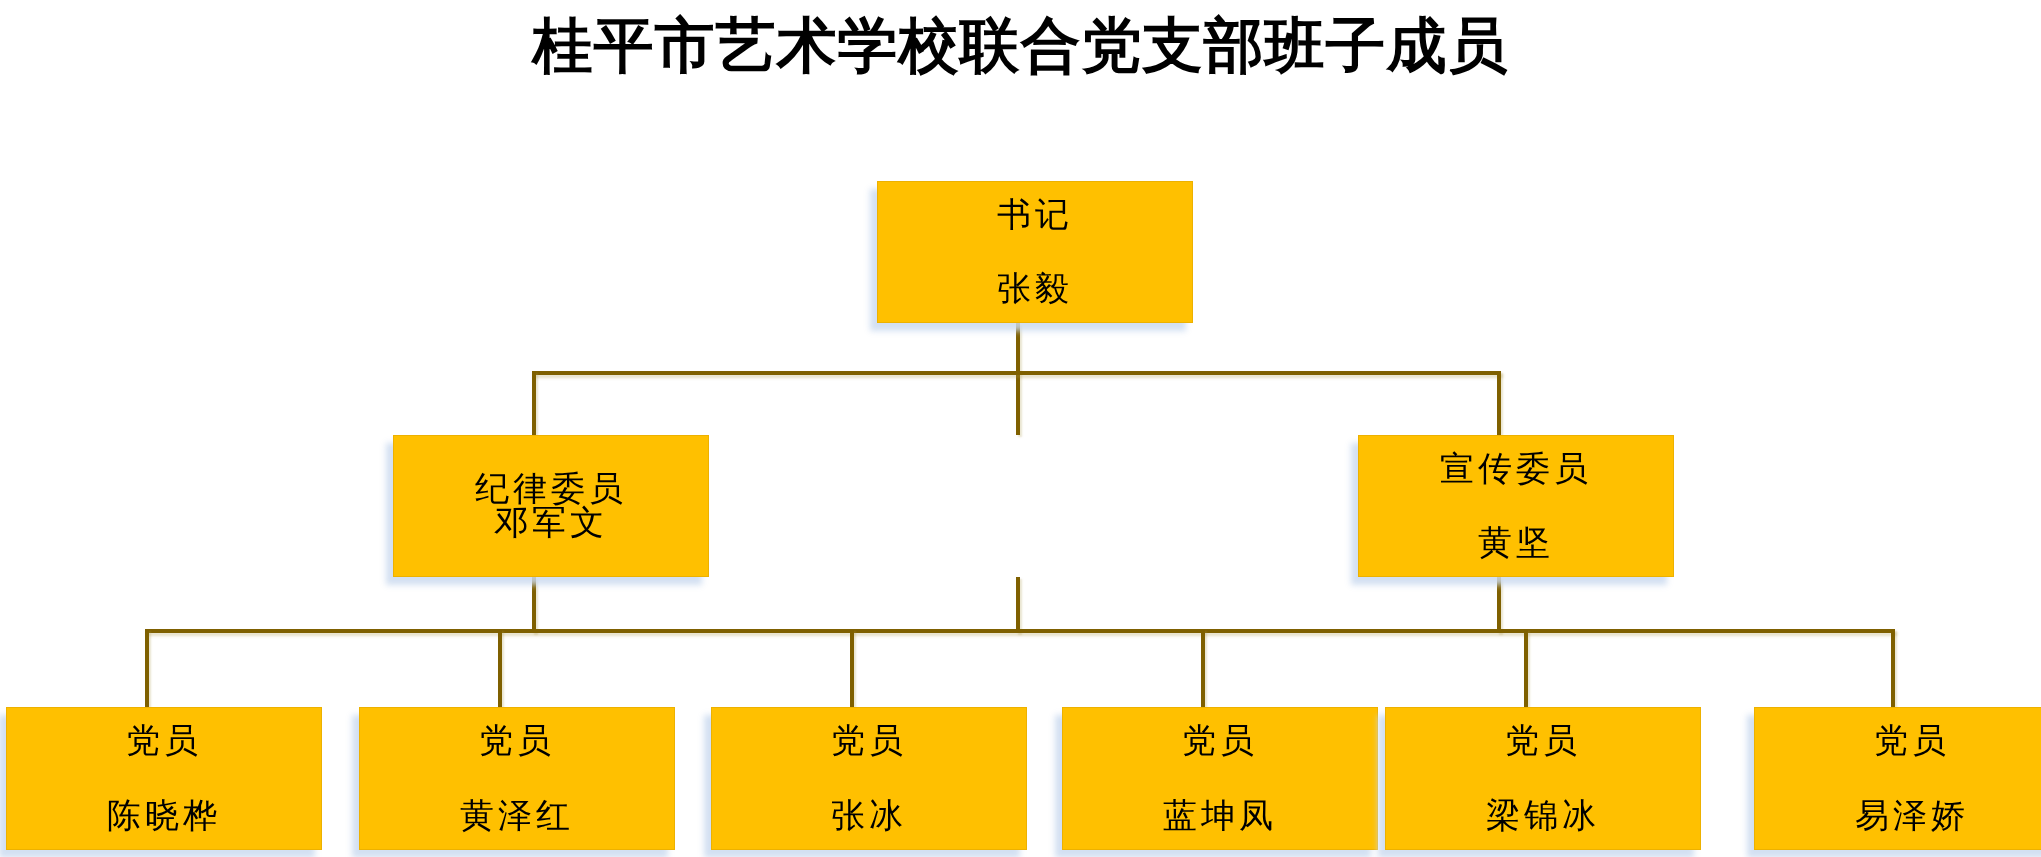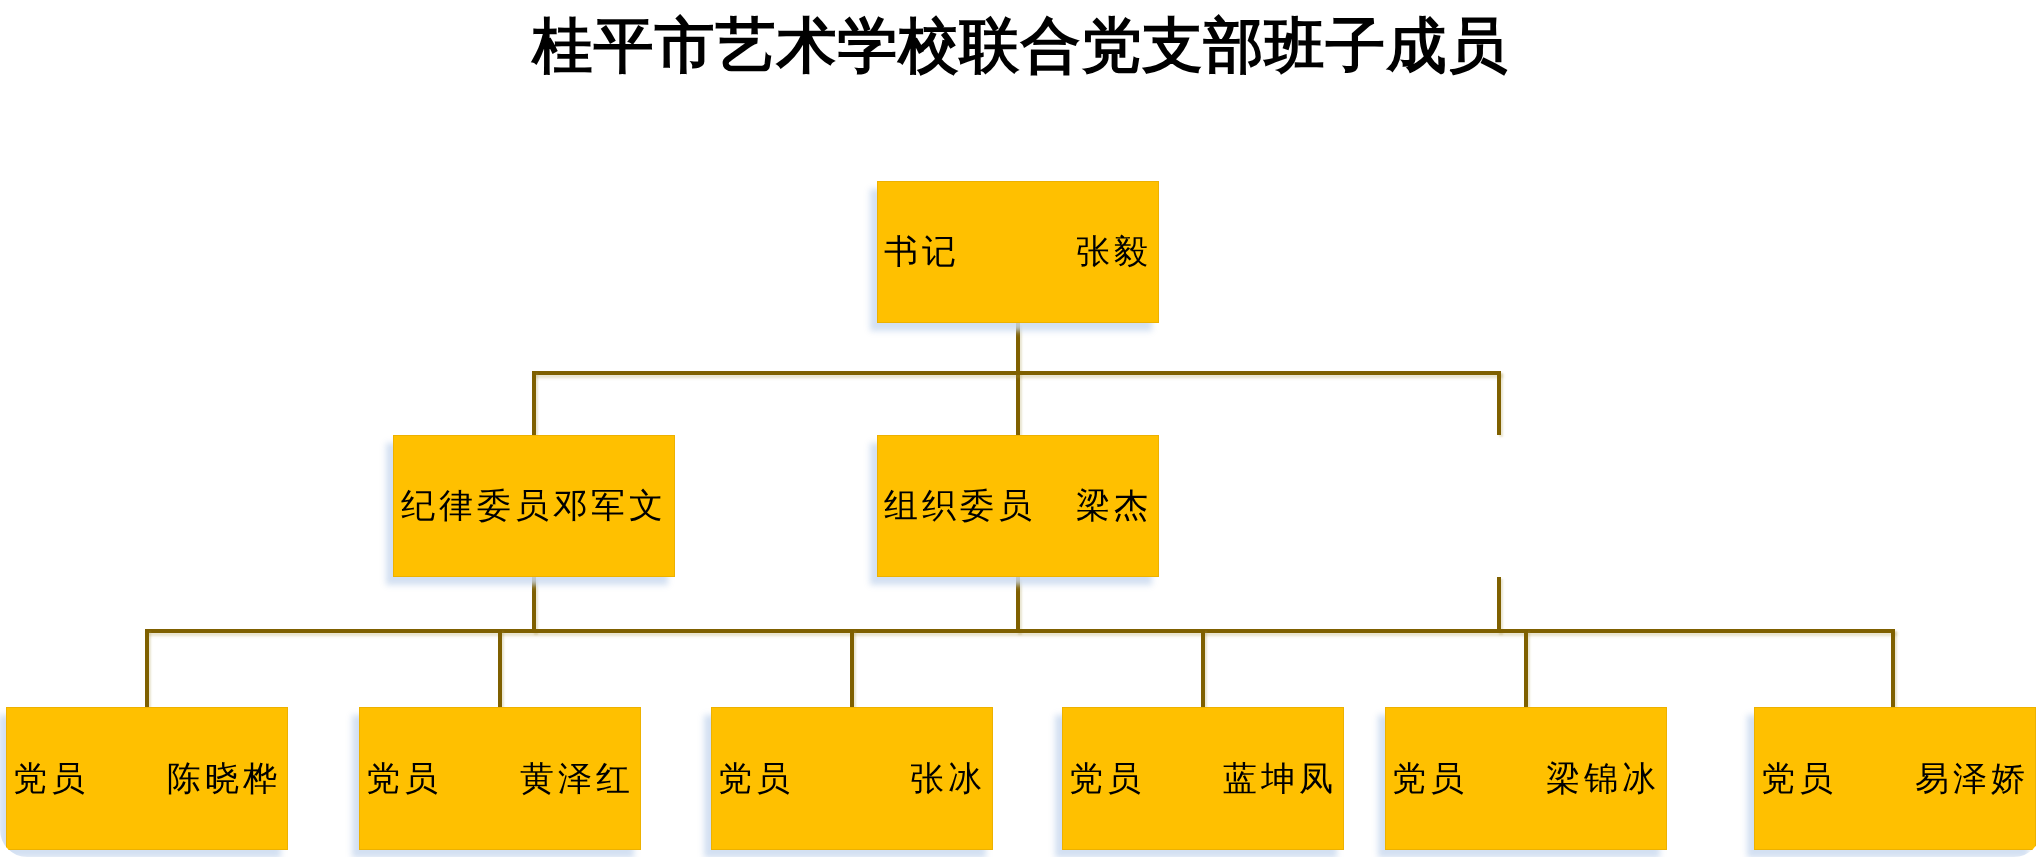--- a/index.html
+++ b/index.html
@@ -7,45 +7,44 @@
     padding: 0;
     background: #ffffff;
   }
   #canvas {
     position: relative;
     width: 2041px;
     height: 857px;
     background: #ffffff;
     overflow: hidden;
     font-family: "Liberation Sans", sans-serif;
-    border-radius: 27px;
   }
   #chart-title {
     position: absolute;
     top: 6px;
     left: 0;
     width: 100%;
     text-align: center;
     font-family: "Liberation Sans", "DejaVu Sans", sans-serif;
     font-weight: 700;
     font-size: 60px;
     letter-spacing: 1px;
     color: #000000;
     white-space: nowrap;
   }
   .node {
     position: absolute;
-    width: 282px;
+    width: 316px;
     height: 142px;
     background: #FFC000;
     border: 1px solid #edb100;
     box-sizing: border-box;
     box-shadow: -7px 8px 6px rgba(203, 219, 240, 0.85);
     display: flex;
-    flex-direction: row;
+    flex-direction: column;
     justify-content: space-between;
     align-items: center;
     padding: 16px 6px;
     z-index: 2;
   }
   .node .role, .node .name {
     font-family: "Liberation Serif", "DejaVu Serif", serif;
     font-size: 34px;
     line-height: 1.0;
     color: #000000;
@@ -91,23 +90,23 @@
 
   <div class="node" style="left:877px; top:181px;">
     <span class="role">书记</span>
     <span class="name">张毅</span>
   </div>
 
   <div class="node" style="left:393px; top:435px;justify-content:center;">
     <span class="role">纪律委员</span>
     <span class="name">邓军文</span>
   </div>
-  <div class="node" style="left:877px; top:435px;">
-    <span class="role">组织委员</span>
-    <span class="name">梁杰</span>
+  <div class="node" style="left:1358px; top:435px;">
+    <span class="role">宣传委员</span>
+    <span class="name">黄坚</span>
   </div>
 
   <div class="node" style="left:6px; top:707px; height:143px;">
     <span class="role">党员</span>
     <span class="name">陈晓桦</span>
   </div>
   <div class="node" style="left:359px; top:707px; height:143px;">
     <span class="role">党员</span>
     <span class="name">黄泽红</span>
   </div>

